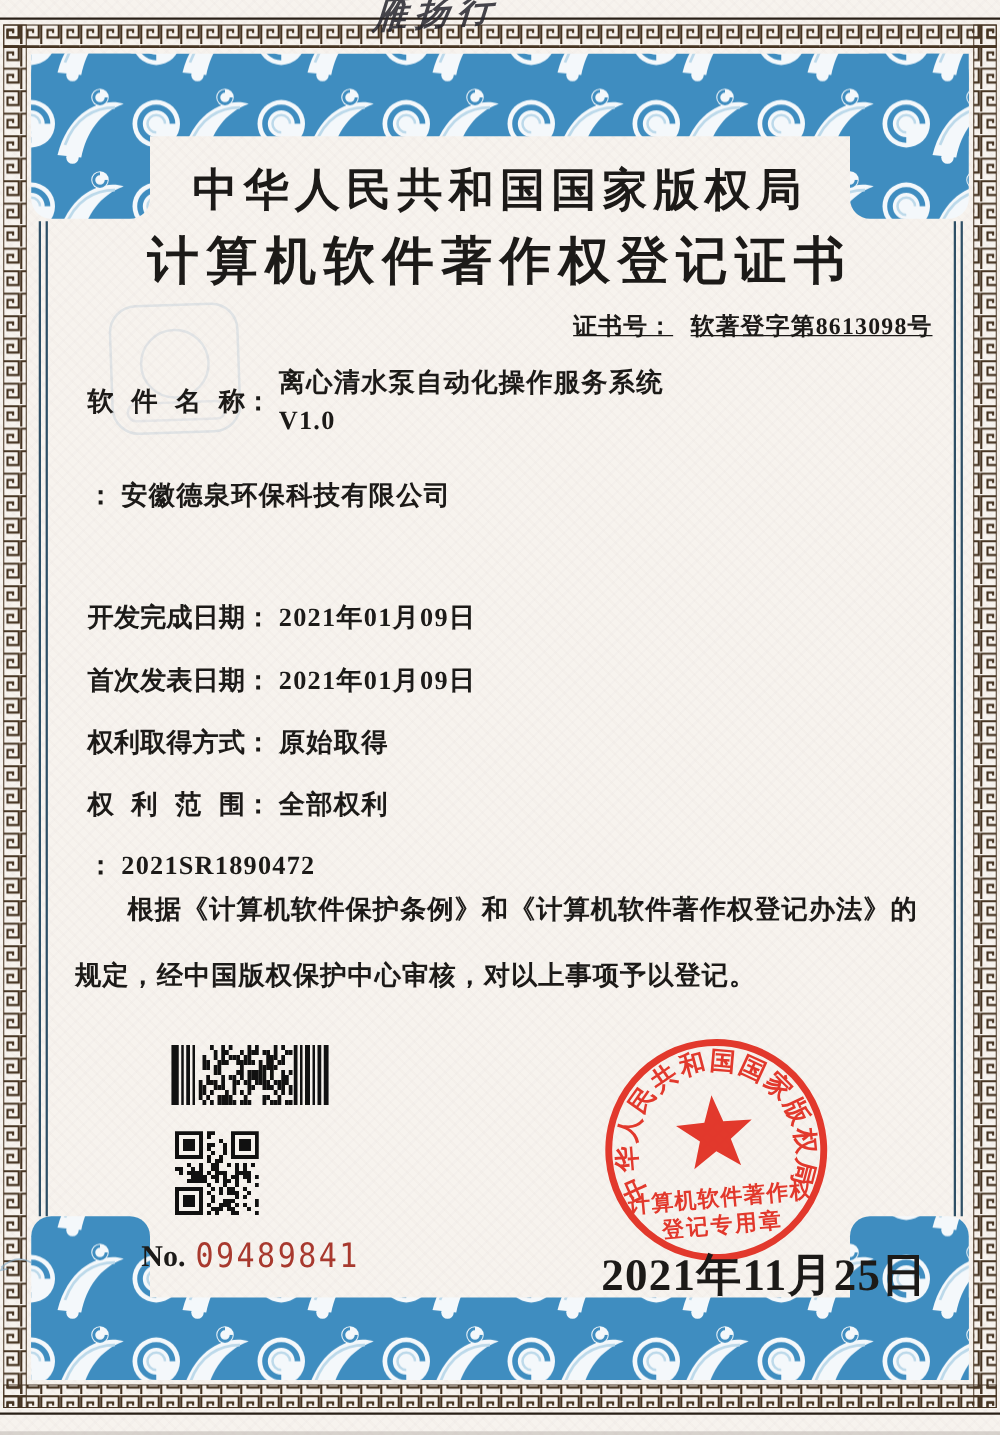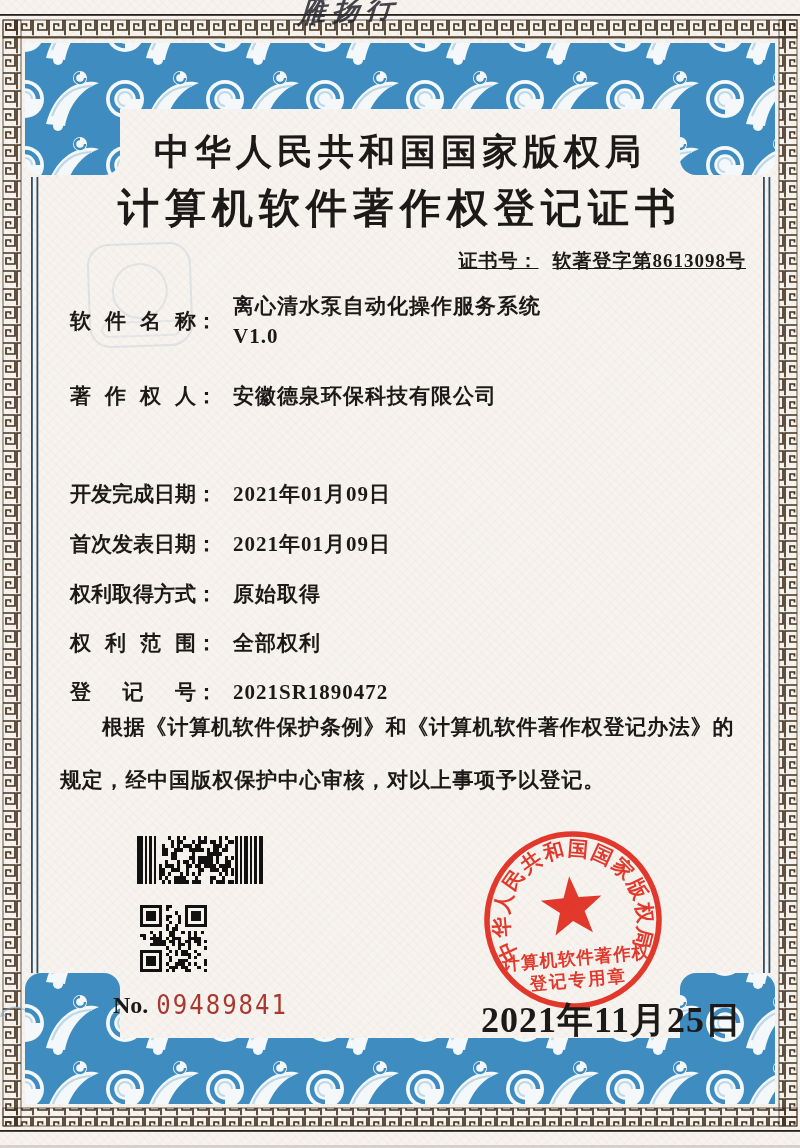--- a/index.html
+++ b/index.html
@@ -27,21 +27,21 @@
   .title{position:absolute; top:181px; left:0; width:800px; text-align:center;
     font-size:41px; font-weight:bold; letter-spacing:6px;}
   .certno{position:absolute; top:248px; left:0; width:746px; text-align:right;
     font-size:19px; font-weight:bold; letter-spacing:1px;text-decoration:underline;}
   .certno .gap{display:inline-block; width:14px;}
   
   .row{position:absolute; left:70px; display:flex; align-items:center;
     font-size:21px; font-weight:bold; line-height:30px;}
   .lbl{display:inline-block; width:126px; text-align:justify; text-align-last:justify; white-space:nowrap;}
   .colon{display:inline-block;}
-  .val{display:inline-block; margin-left:16px; letter-spacing:1px;}
+  .val{display:inline-block; margin-left:6px; letter-spacing:1px;}
   .r1{top:291px}.r2{top:381px}.r3{top:479px}.r4{top:529px}.r5{top:579px}.r6{top:628px}.r7{top:677px}
   
   .body-par{position:absolute; left:60px; top:701px; width:688px;
     font-size:21px; font-weight:bold; line-height:53px; text-indent:2em; letter-spacing:.8px;}
   
   .serial{position:absolute; left:113px; top:991px; font-size:24px; font-weight:bold;text-align:right;}
   .serial .num{font-family:"DejaVu Sans Mono","Liberation Mono",monospace;
     color:#a8392e; font-size:24px; letter-spacing:2px; font-weight:normal;
     display:inline-block; transform:scaleY(1.12); margin-left:8px;}
   
@@ -114,21 +114,20 @@
   <div class="authority">中华人民共和国国家版权局</div>
   <div class="title">计算机软件著作权登记证书</div>
   <div class="certno"><span>证书号：</span><span class="gap"></span><span>软著登字第8613098号</span></div>
 
   <div class="row r1">
     <span class="lbl">软件名称</span>
       <span class="colon">：</span>
     <span class="val"><span>离心清水泵自动化操作服务系统</span><br><span>V1.0</span></span>
   </div>
   <div class="row r2">
-    <span class="lbl">著作权人</span>
       <span class="colon">：</span>
     <span class="val">安徽德泉环保科技有限公司</span>
   </div>
   <div class="row r3">
     <span class="lbl">开发完成日期</span>
       <span class="colon">：</span>
     <span class="val">2021年01月09日</span>
   </div>
   <div class="row r4">
     <span class="lbl">首次发表日期</span>
@@ -139,21 +138,20 @@
     <span class="lbl">权利取得方式</span>
       <span class="colon">：</span>
     <span class="val">原始取得</span>
   </div>
   <div class="row r6">
     <span class="lbl">权利范围</span>
       <span class="colon">：</span>
     <span class="val">全部权利</span>
   </div>
   <div class="row r7">
-    <span class="lbl">登记号</span>
       <span class="colon">：</span>
     <span class="val">2021SR1890472</span>
   </div>
 
   <div class="body-par">根据《计算机软件保护条例》和《计算机软件著作权登记办法》的规定，经中国版权保护中心审核，对以上事项予以登记。</div>
 
   <svg id="barcode" class="barcode" width="126" height="48">
       <rect x="0" y="0" width="6" height="48" fill="#111"></rect>
       <rect x="8" y="0" width="2" height="48" fill="#111"></rect>
       <rect x="12" y="0" width="3" height="48" fill="#111"></rect>

